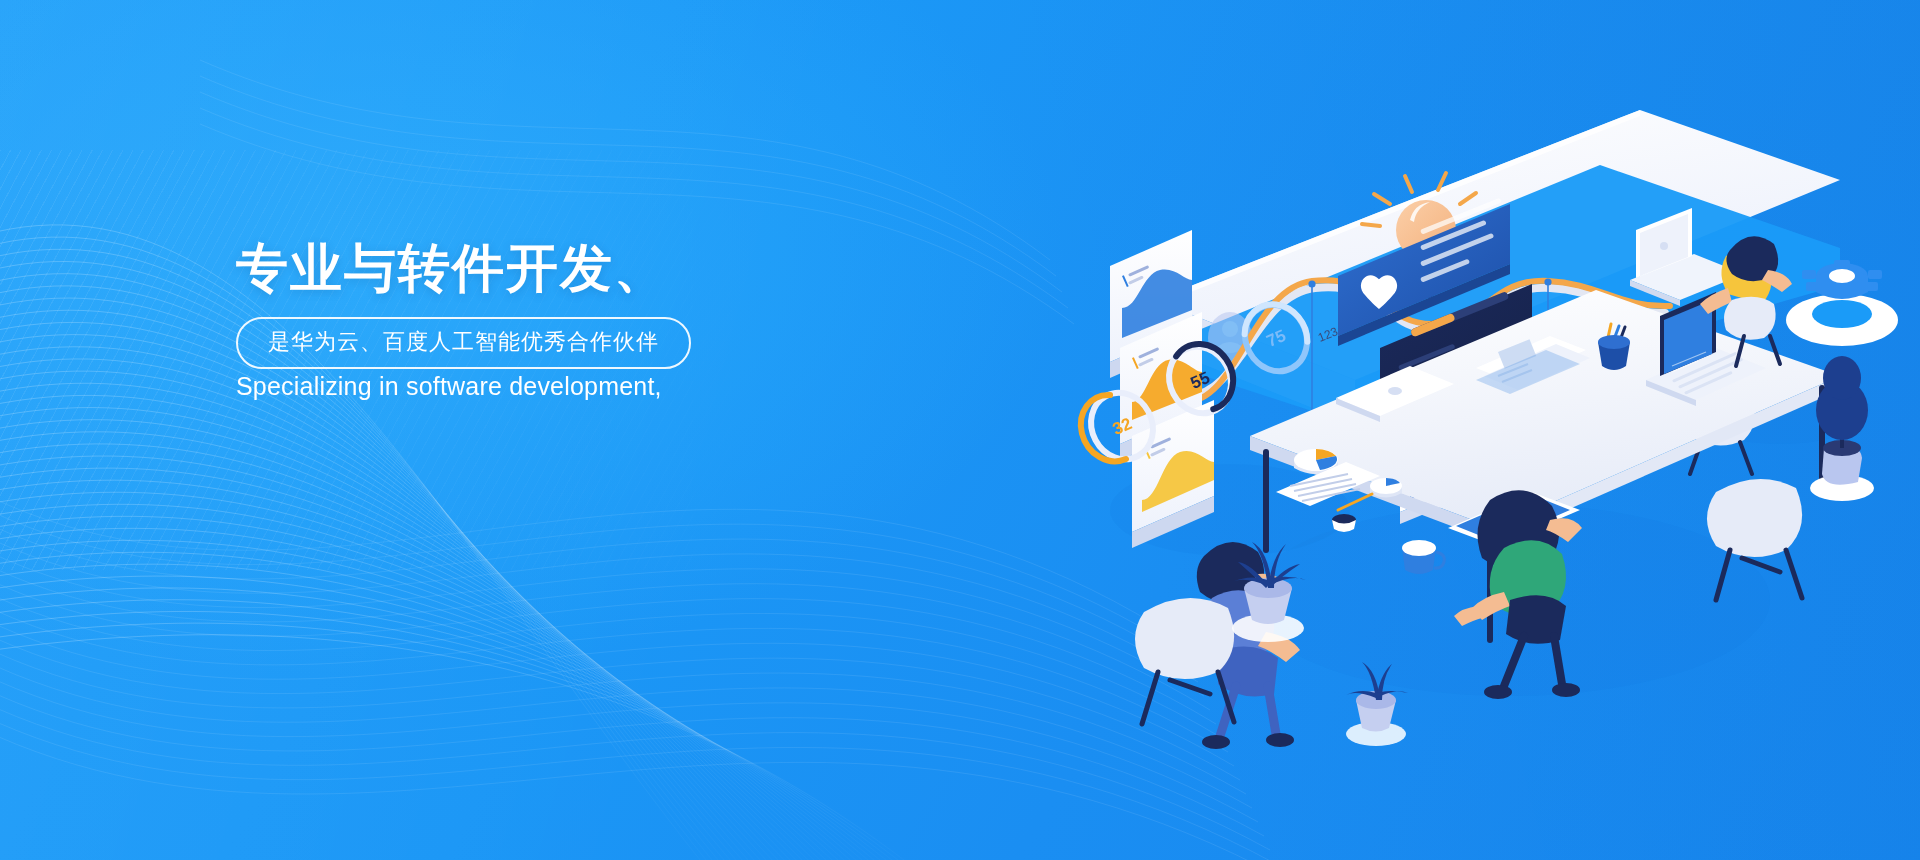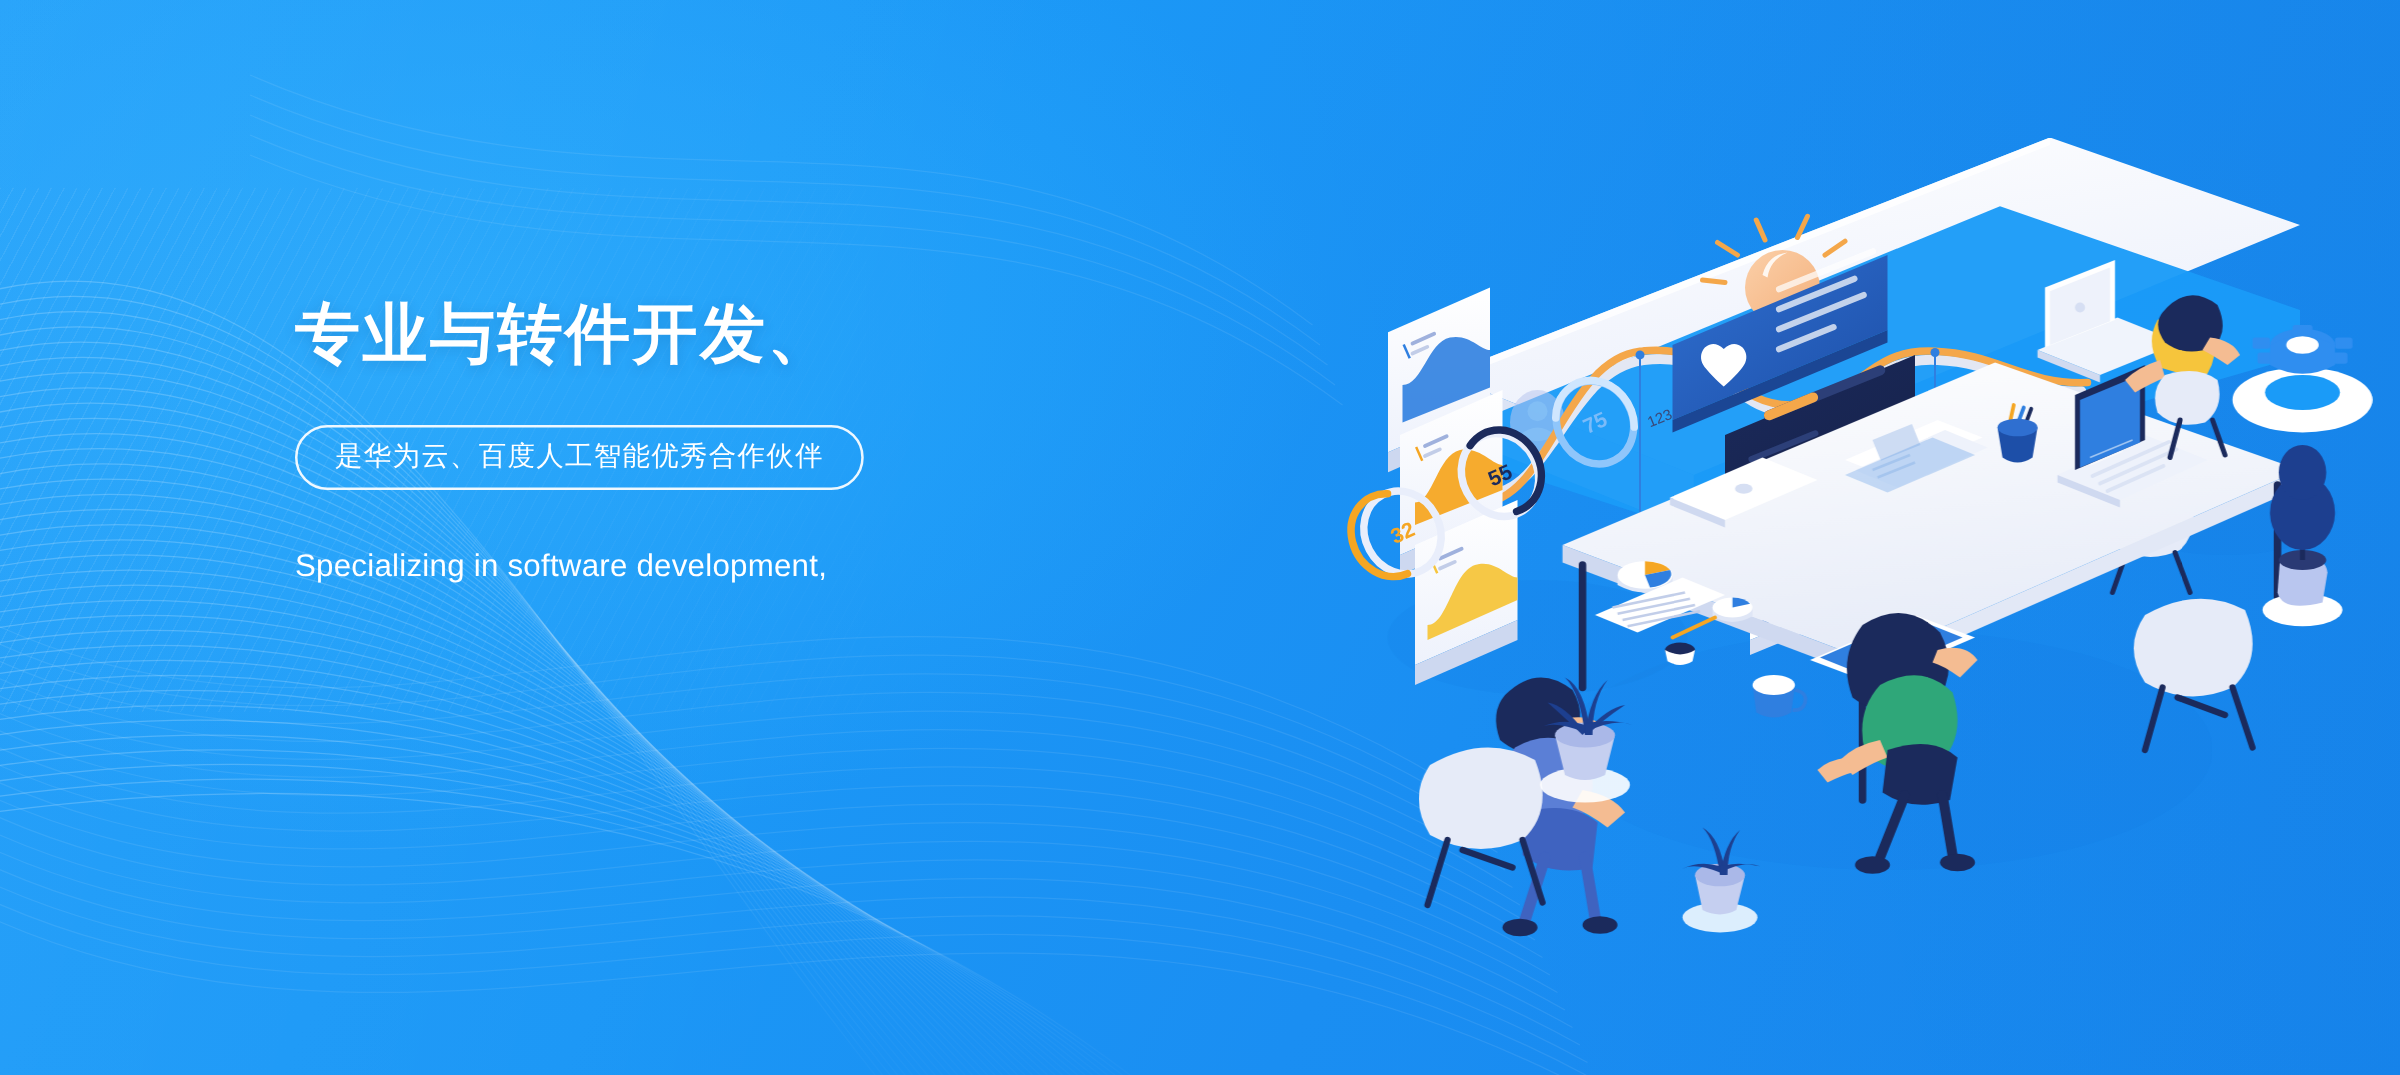--- a/index.html
+++ b/index.html
@@ -40,29 +40,29 @@
   .headline{
     margin:0;
     font-size:52px;line-height:1.24;
     font-weight:700;color:#ffffff;
     letter-spacing:2px;
     text-shadow:0 2px 10px rgba(2,58,110,.18);
   }
   .headline .ln{display:block;}
 
   .pill{
-    display:inline-block;margin-top:40px;
+    display:inline-block;margin-top:17px;
     padding:12px 30px 14px;
     border:2px solid rgba(255,255,255,.92);
     border-radius:40px;
     color:#ffffff;font-size:22px;line-height:1;
     letter-spacing:1px;white-space:nowrap;
   }
 
-  .subcopy{margin-top:44px;color:#ffffff;font-size:25px;line-height:1.42;letter-spacing:.2px;}
+  .subcopy{color:#ffffff;font-size:25px;line-height:1.42;letter-spacing:.2px;}
   .subcopy .ln{display:block;white-space:nowrap;}
 
   
   .illus{position:absolute;left:1080px;top:80px;width:840px;height:700px;}
   .illus svg{display:block;width:840px;height:700px;overflow:visible;}
 </style>
 </head>
 <body>
 
 <div class="stage">

